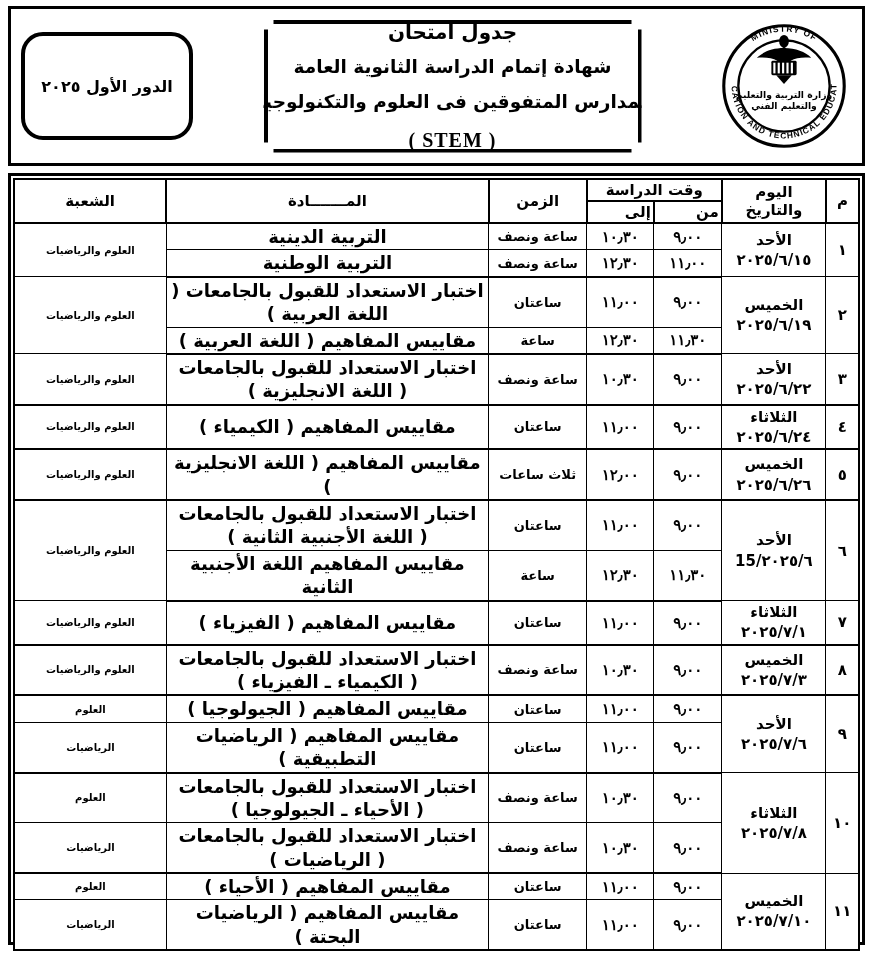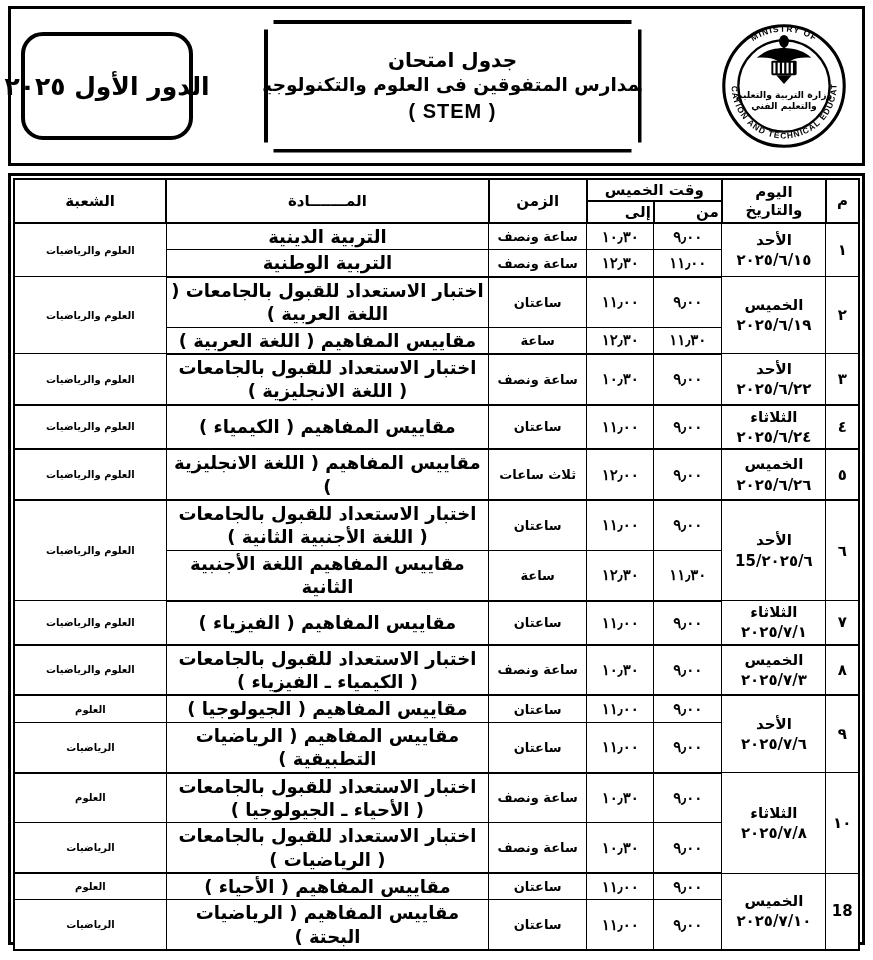--- a/index.html
+++ b/index.html
@@ -41,21 +41,21 @@
     height: 108px;
     border: 4px solid #000;
     border-radius: 22px;
     display: flex;
     align-items: center;
     justify-content: center;
     flex: 0 0 auto;
     margin-right: 6px;
   }
   .round-box .txt {
-    font-size: 25px;
+    font-size: 16px;
     font-weight: bold;
     letter-spacing: 0px;
     white-space: nowrap;
   }
 
   
   .plaque-wrap {
     order: 2;
     flex: 0 0 auto;
     position: relative;
@@ -64,41 +64,41 @@
     margin: 0 4px;
   }
   .plaque {
     position: absolute;
     inset: 0;
     border: 4px solid #000;
     display: flex;
     flex-direction: column;
     align-items: center;
     justify-content: center;
-    gap: 1px;
+    gap: 12px;
     background: #fff;
     
     clip-path: polygon(
       0% 10px, 10px 10px, 10px 0%,
       calc(100% - 10px) 0%, calc(100% - 10px) 10px, 100% 10px,
       100% calc(100% - 10px), calc(100% - 10px) calc(100% - 10px), calc(100% - 10px) 100%,
       10px 100%, 10px calc(100% - 10px), 0% calc(100% - 10px)
     );
   }
   .plaque .ln {
     font-size: 18.5px;
     font-weight: bold;
     line-height: 1.22;
     white-space: nowrap;
     text-align: center;
   }
   .plaque .ln.l1 { font-size: 20px; }
   .plaque .ln.l4 {
     font-size: 20px;
-    font-family: Liberation Sans, sans-serif;
+    font-family: Liberation Serif, serif;
     letter-spacing: 1px;
     margin-top: 2px;
   }
 
   
   .seal-wrap {
     order: 1;
     flex: 0 0 auto;
     width: 136px; height: 136px;
     margin-left: 10px;
@@ -194,20 +194,21 @@
         </text>
         <text font-family="'Liberation Sans',sans-serif" font-size="8.6" font-weight="bold" letter-spacing="1.1" fill="#000">
           <textPath href="#arcBot" startOffset="50%" text-anchor="middle">EDUCATION AND TECHNICAL EDUCATION</textPath>
         </text>
       </svg>
     </div>
 
     <div class="plaque-wrap">
       <div class="plaque">
         <div class="ln l1">جدول امتحان</div>
+        <div class="ln l2">شهادة إتمام الدراسة الثانوية العامة</div>
         <div class="ln l3">لمدارس المتفوقين فى العلوم والتكنولوجيا</div>
         <div class="ln l4">( STEM )</div>
       </div>
     </div>
 
     <div class="round-box">
       <span class="txt">الدور الأول ٢٠٢٥</span>
     </div>
 
   </div>
@@ -220,21 +221,21 @@
           <col class="c-from">
           <col class="c-to">
         <col class="c-dur">
           <col class="c-subj">
           <col class="c-div">
       </colgroup>
       <thead>
         <tr>
           <th rowspan="2">م</th>
           <th rowspan="2">اليوم والتاريخ</th>
-          <th colspan="2">وقت الخميس</th>
+          <th colspan="2">وقت الدراسة</th>
           <th rowspan="2">الزمن</th>
           <th rowspan="2">المـــــــادة</th>
           <th rowspan="2">الشعبة</th>
         </tr>
         <tr>
           <th class="hdr-ans-sub">من</th>
           <th class="hdr-ans-sub">إلى</th>
         </tr>
       </thead>
       <tbody id="tbody">
@@ -354,21 +355,21 @@
             <td class="div">العلوم</td>
           </tr>
           <tr class="grp-end">
             <td class="time">٩٫٠٠</td>
             <td class="time">١٠٫٣٠</td>
             <td class="dur">ساعة ونصف</td>
             <td class="subj"><span>اختبار الاستعداد للقبول بالجامعات</span><br><span>( الرياضيات )</span></td>
             <td class="div">الرياضيات</td>
           </tr>
           <tr class="sub-first">
-            <td class="num" rowspan="2">18</td>
+            <td class="num" rowspan="2">١١</td>
             <td class="day" rowspan="2"><span>الخميس</span><br><span>٢٠٢٥/٧/١٠</span></td>
             <td class="time">٩٫٠٠</td>
             <td class="time">١١٫٠٠</td>
             <td class="dur">ساعتان</td>
             <td class="subj"><span>مقاييس المفاهيم ( الأحياء )</span></td>
             <td class="div">العلوم</td>
           </tr>
           <tr class="grp-end">
             <td class="time">٩٫٠٠</td>
             <td class="time">١١٫٠٠</td>

